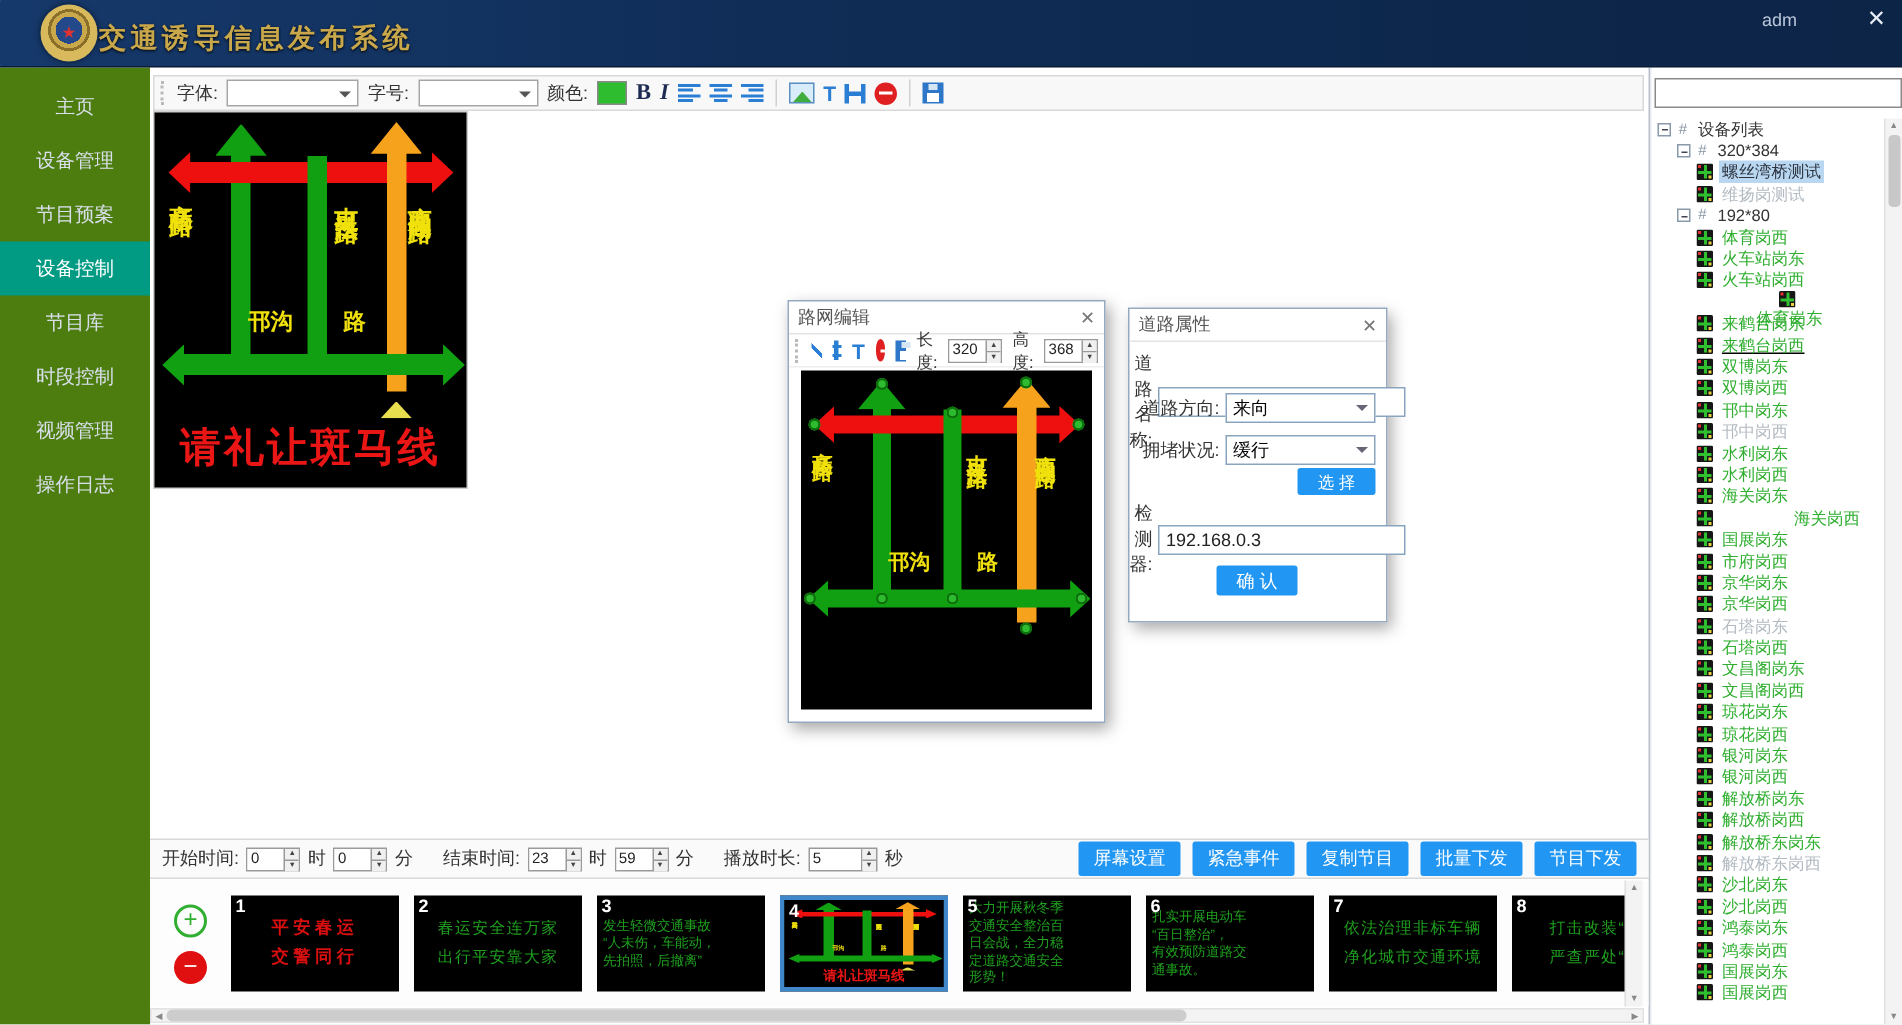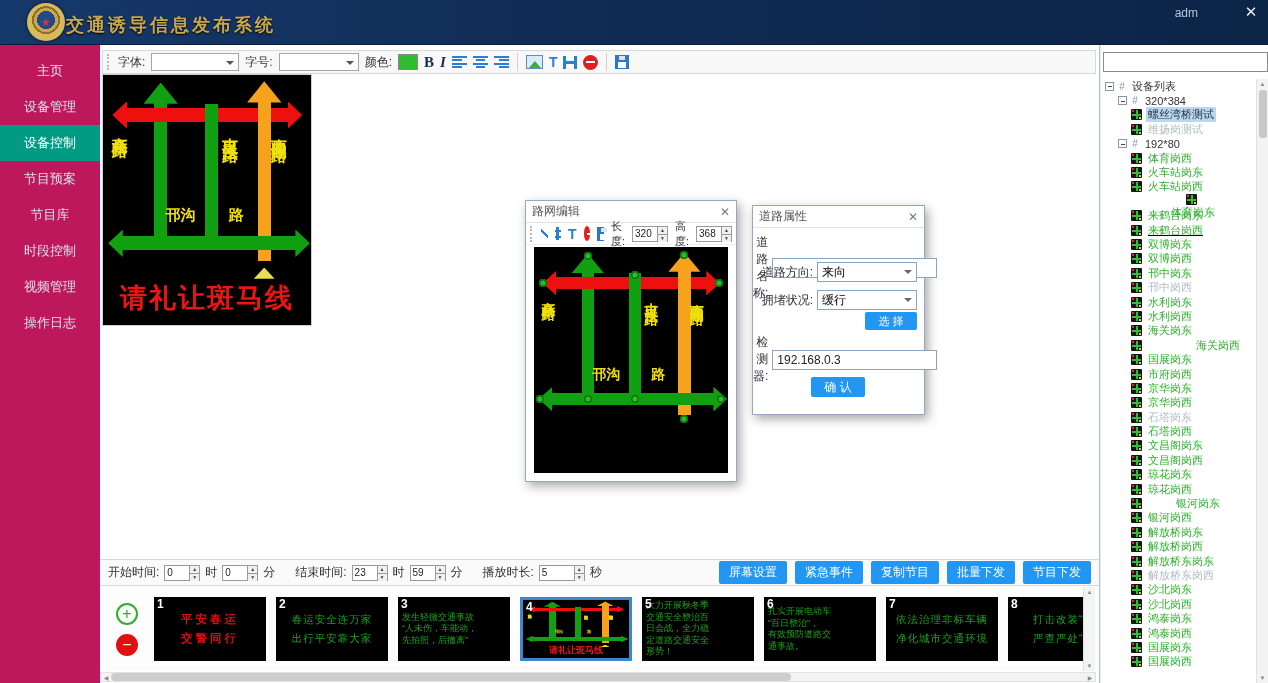--- a/index.html
+++ b/index.html
@@ -14,21 +14,21 @@
     border-bottom:1px solid #081c38;z-index:30;}
   .badge{position:absolute;left:27px;top:3px;width:38px;height:38px;border-radius:50%;
     background:radial-gradient(circle at 50% 45%,#24498a 0 9px,#c9a84c 9px 12px,#8a6f2a 12px 14px,#d8b95c 14px 19px);
     box-shadow:0 0 4px rgba(0,0,0,.6);display:flex;align-items:center;justify-content:center;}
   .badge::after{content:"★";color:#e03030;font-size:11px;line-height:1;}
   .app-title{position:absolute;left:66px;top:13px;color:#c9a84c;font-size:18px;font-weight:bold;letter-spacing:3px;text-shadow:0 1px 2px #000;}
   .header-user{position:absolute;right:70px;top:6px;color:#b9c6da;font-size:12px;}
   .header-close{position:absolute;right:8px;top:3px;color:#e8edf5;font-size:15px;width:18px;text-align:center;cursor:pointer;}
 
   
-  .app-sidebar{position:absolute;left:0;top:45px;width:100px;height:638px;background:#be185d;padding-top:8px;z-index:20;}
+  .app-sidebar{position:absolute;left:0;top:45px;width:100px;height:638px;background:#4d7c0f;padding-top:8px;z-index:20;}
   .side-item{height:36px;line-height:36px;text-align:center;color:#d9e0ec;font-size:13px;cursor:pointer;}
   .side-item.active{background:#019b84;color:#fff;}
 
   
   .main{position:absolute;left:100px;top:45px;width:1000px;height:638px;background:#fff;border-right:1px solid #b9c2cc;}
   .toolbar{position:absolute;left:2px;top:5px;right:3px;height:24px;background:#f8f8f8;border:1px solid #d9d9d9;
     display:flex;align-items:center;gap:6px;padding:0 4px;font-size:12px;color:#333;}
   .grip{width:3px;height:16px;border-left:2px dotted #b9b9b9;margin-right:2px;}
   .combo{width:88px;height:18px;background:#fff;border:1px solid #a5a5a5;position:relative;}
   .combo.small{width:80px;}
@@ -169,22 +169,22 @@
 <header class="app-header">
   <div class="badge"></div>
   <div class="app-title">交通诱导信息发布系统</div>
   <div class="header-user">adm</div>
   <div class="header-close">✕</div>
 </header>
 
 <nav class="app-sidebar">
     <div class="side-item">主页</div>
     <div class="side-item">设备管理</div>
+    <div class="side-item">节目预案</div>
     <div class="side-item active">设备控制</div>
-    <div class="side-item">节目预案</div>
     <div class="side-item">节目库</div>
     <div class="side-item">时段控制</div>
     <div class="side-item">视频管理</div>
     <div class="side-item">操作日志</div>
   </nav>
 
 <section class="main">
 
   <div class="toolbar">
     <span class="grip"></span>
@@ -602,21 +602,21 @@
         <span class="tree-label online">文昌阁岗西</span>
       </div>
       <div class="tree-row" style="padding-left: 28px;">
         <span class="sig-icon"></span>
         <span class="tree-label online">琼花岗东</span>
       </div>
       <div class="tree-row" style="padding-left: 28px;">
         <span class="sig-icon"></span>
         <span class="tree-label online">琼花岗西</span>
       </div>
-      <div class="tree-row" style="padding-left: 28px; gap: 28px;">
+      <div class="tree-row" style="padding-left: 28px;">
         <span class="sig-icon"></span>
         <span class="tree-label online">银河岗东</span>
       </div>
       <div class="tree-row" style="padding-left: 28px;">
         <span class="sig-icon"></span>
         <span class="tree-label online">银河岗西</span>
       </div>
       <div class="tree-row" style="padding-left: 28px;">
         <span class="sig-icon"></span>
         <span class="tree-label online">解放桥岗东</span>

